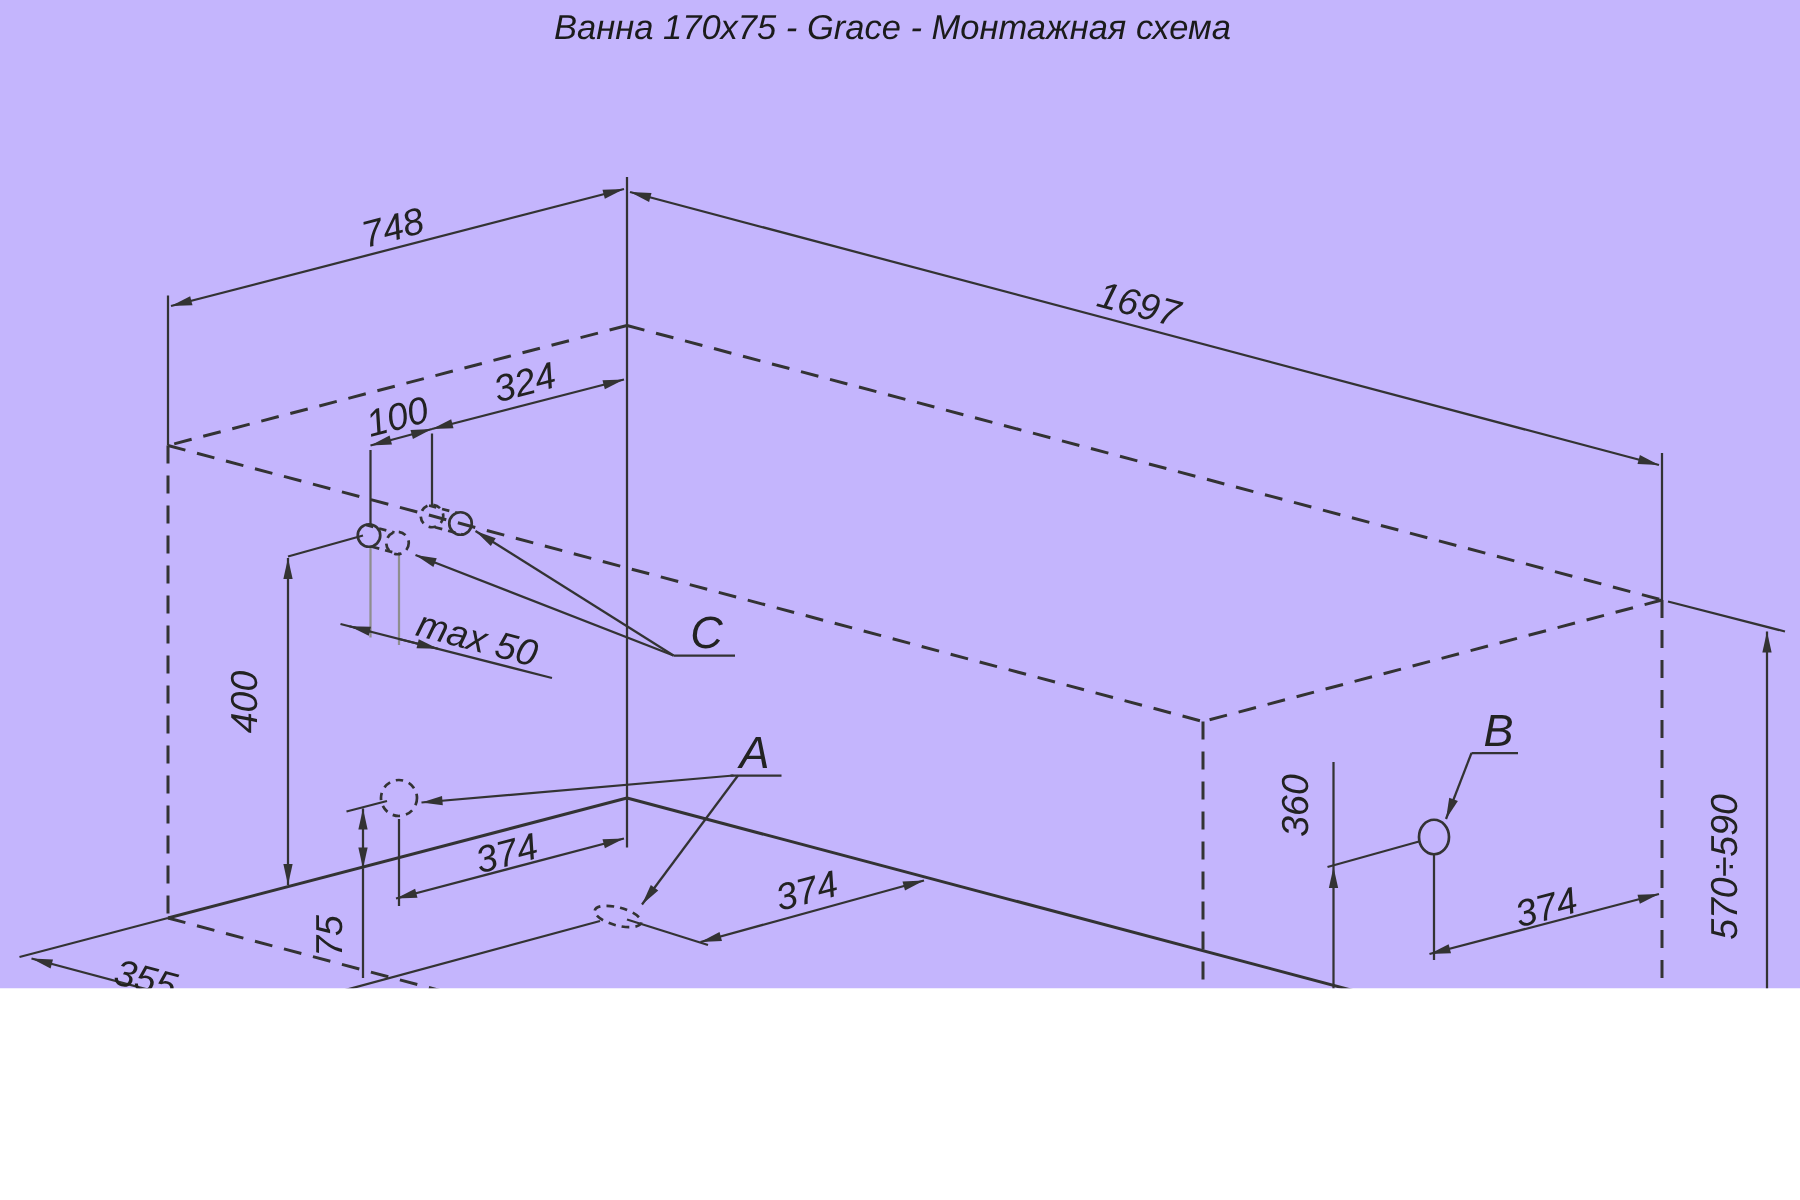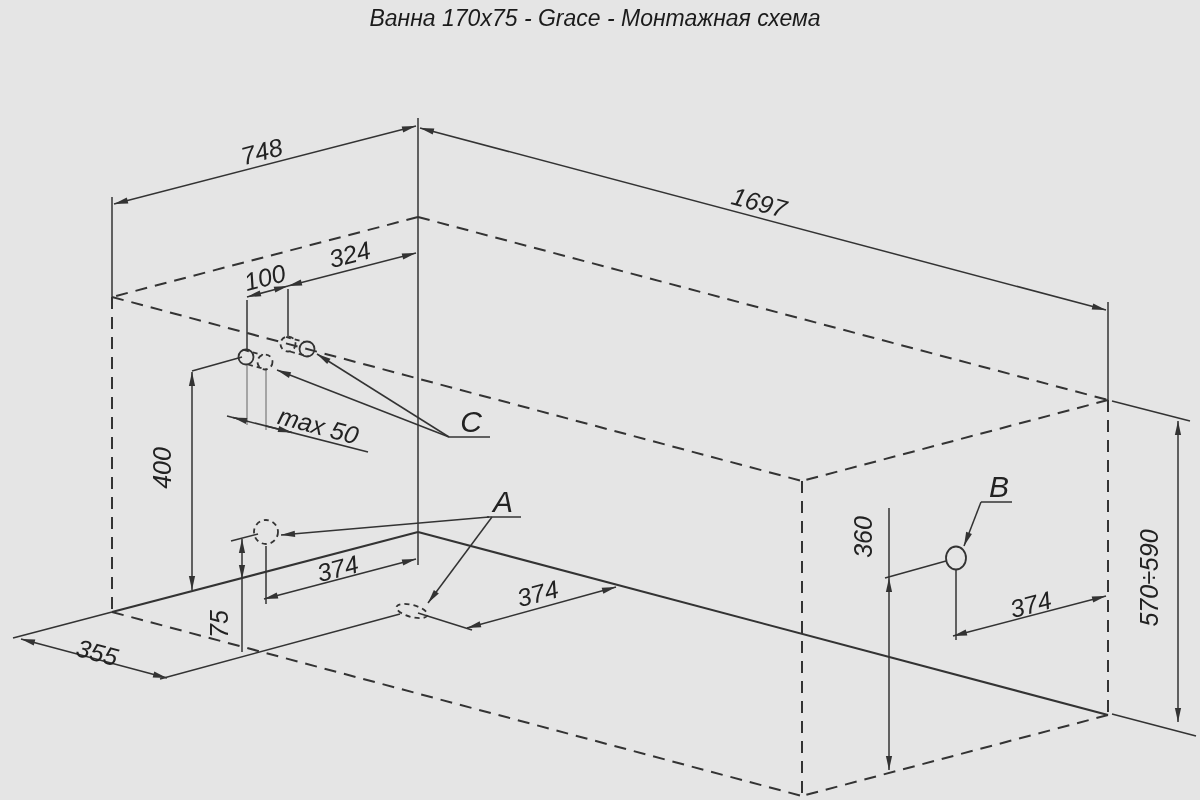--- a/index.html
+++ b/index.html
@@ -1,16 +1,16 @@
 <!DOCTYPE html>
 <html><head>
 <meta charset="utf-8">
 <style>
   html,body{margin:0;padding:0;background:#ffffff;}
-  .stage{position:relative;width:1200px;height:800px;background:#e5e5e5;overflow:hidden;}
+  .stage{position:relative;width:1200px;height:659px;background:#c4b5fd;overflow:hidden;}
   svg{display:block;}
   
   .edge{stroke:#333333;stroke-width:2;fill:none;}
   .hid{stroke-dasharray:12 8;}
   .thin{stroke:#333333;stroke-width:1.5;fill:none;}
   .gray{stroke:#8e8e8e;stroke-width:1.5;fill:none;}
   .dsh{stroke-dasharray:5 4;}
   .hole{stroke:#333333;stroke-width:1.8;fill:none;}
   
   text{font-family:"Liberation Sans",sans-serif;font-style:italic;fill:#222222;}

